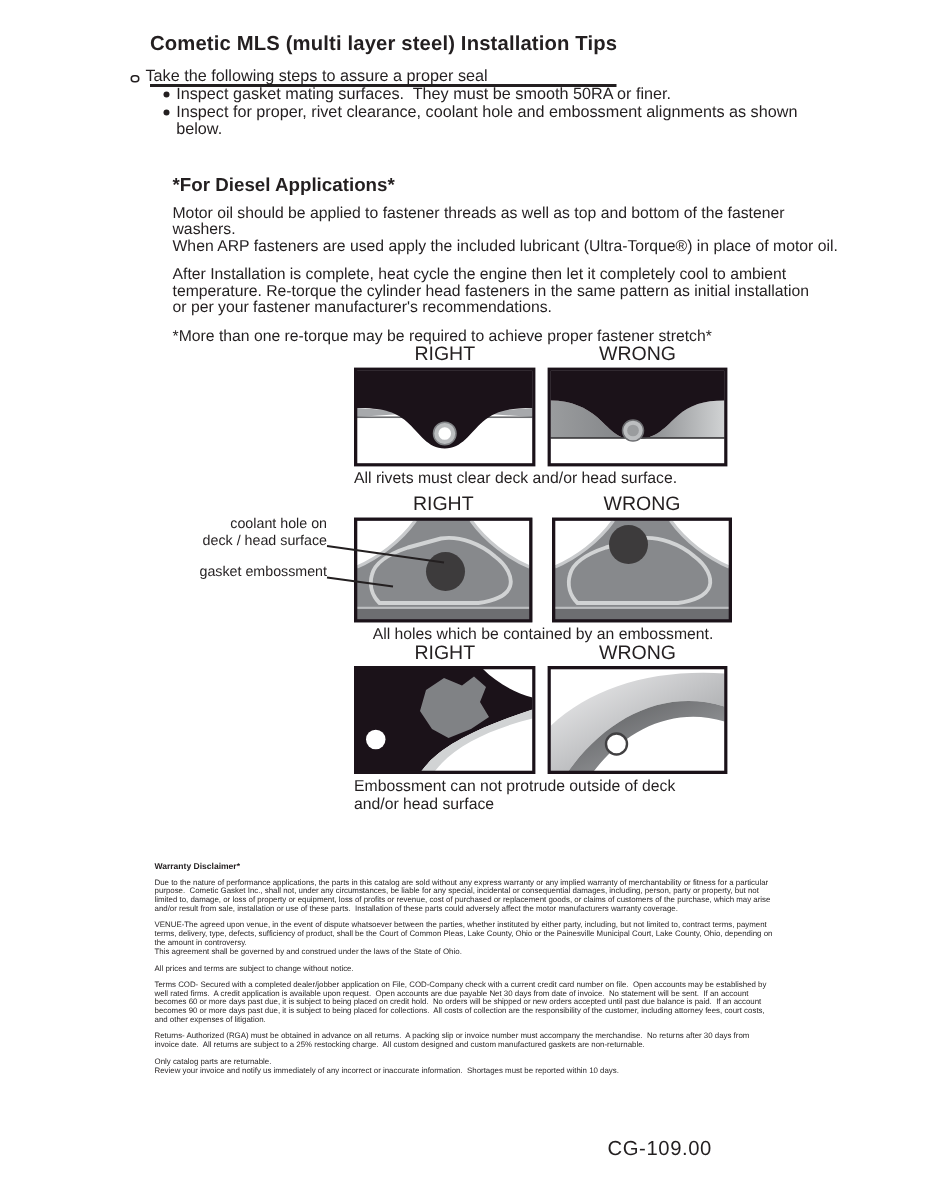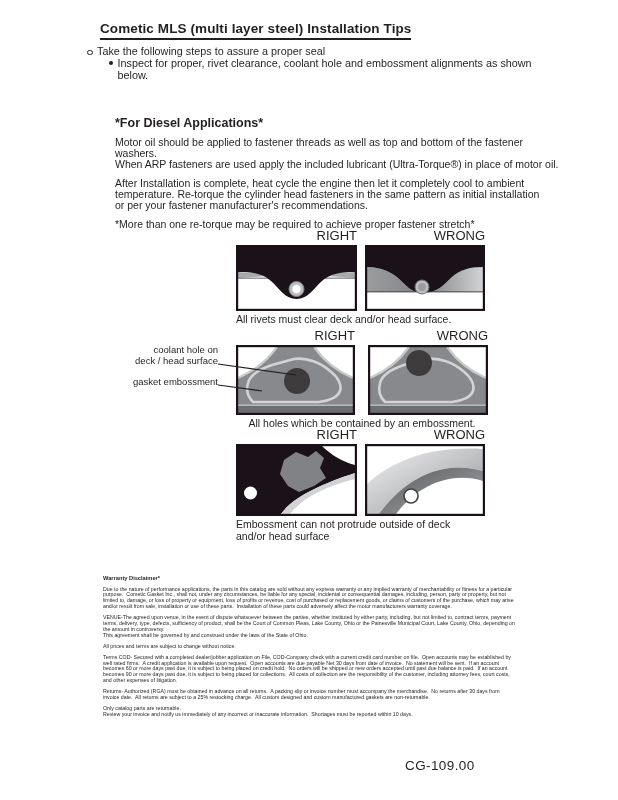--- a/index.html
+++ b/index.html
@@ -9,41 +9,41 @@
     color:#231f20;
     position:relative;
     overflow:hidden;
   }
   .abs { position:absolute; }
 
   
   .page-title {
     left:100px; top:21px;
     font-size:13.5px; font-weight:bold; letter-spacing:0.1px;
-    border-bottom:2px solid #231f20; padding-bottom:2px;
+    border-bottom:2px solid #231f20; padding-bottom:20px;
   }
 
   
   .tips { left:87px; top:46px; width:470px; font-size:10.8px; line-height:11.8px; }
   .tip { display:flex; align-items:flex-start; }
   .tip .marker { flex:0 0 auto; width:3.5px; height:3.5px; border-radius:50%; margin:3.6px 4.5px 0 0; }
   .tip.l1 .marker { border:1px solid #231f20; background:transparent; }
   .tip.l2 { margin-left:22px; }
   .tip.l2 .marker { width:4px; height:4px; background:#231f20; border:none; }
   .tip .txt { white-space:pre-wrap; }
 
   
   .diesel { left:100px; top:116px; width:445px;margin-left:15px; }
   .diesel .heading { font-size:12.5px; font-weight:bold; margin:0 0 7px 0; }
   .diesel p { font-size:10.5px; line-height:10.9px; margin:0 0 8.5px 0; white-space:pre-line; }
 
   
   .fig-row { left:236px; width:252px; }
   .fig-headers { display:flex; font-size:13px; line-height:14px; color:#231f20; }
-  .fig-headers .h { text-align:right; }
+  .fig-headers .h { text-align:center; }
   .fig-images { display:flex; margin-top:2px; }
   .fig-caption { font-size:10.5px; line-height:11.5px; margin-top:3px; white-space:pre-line; }
   .fig-caption.center { text-align:center; }
   svg.fig { display:block; }
 
   .row1 { top:229px; }
   .row1 .fig-headers .h:first-child { width:121px; } .row1 .fig-headers .h:last-child { width:120px; margin-left:8px; }
   .row1 .fig-images svg + svg { margin-left:8px; }
 
   .row2 { top:329px; }
@@ -73,20 +73,24 @@
 </style>
 </head>
 <body>
 
 <div class="abs page-title">Cometic MLS (multi layer steel) Installation Tips</div>
 
 <div class="abs tips">
   <div class="tip l1">
     <span class="marker"></span>
     <span class="txt">Take the following steps to assure a proper seal</span>
+  </div>
+  <div class="tip l2">
+    <span class="marker"></span>
+    <span class="txt">Inspect gasket mating surfaces.  They must be smooth 50RA or finer.</span>
   </div>
   <div class="tip l2">
     <span class="marker"></span>
     <span class="txt">Inspect for proper, rivet clearance, coolant hole and embossment alignments as shown below.</span>
   </div>
 </div>
 
 <div class="abs diesel">
   <div class="heading">*For Diesel Applications*</div>
   <p>Motor oil should be applied to fastener threads as well as top and bottom of the fastener washers.

